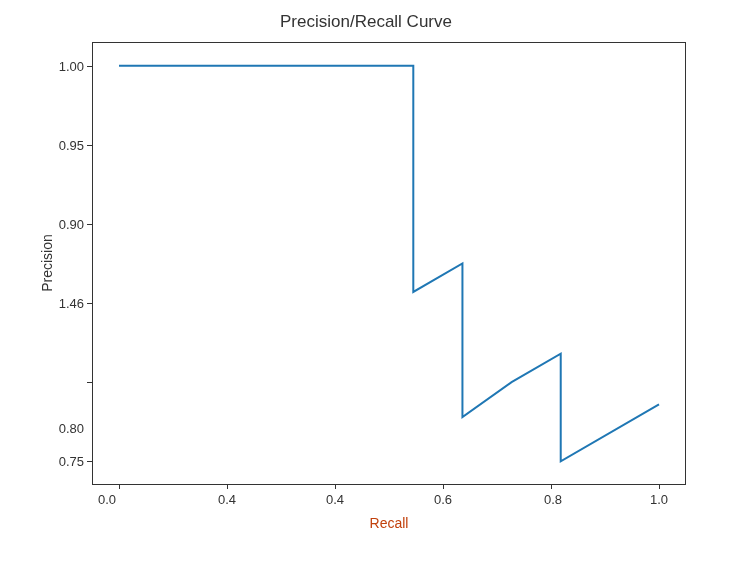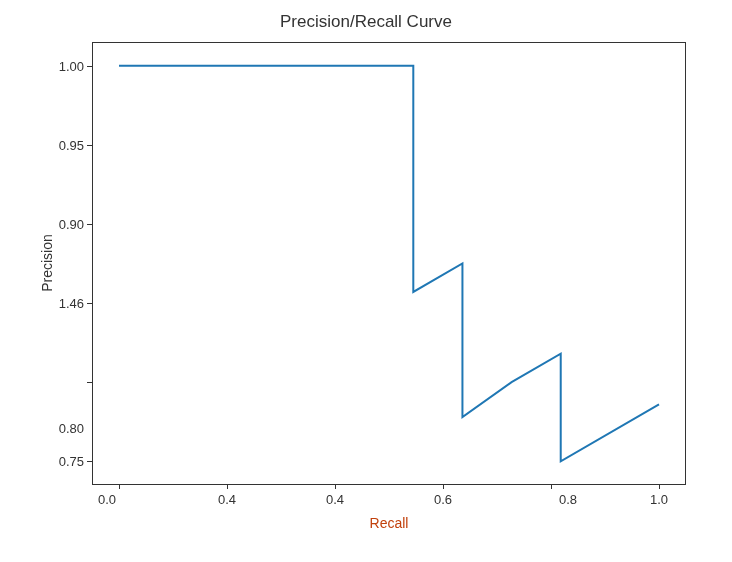--- a/index.html
+++ b/index.html
@@ -105,21 +105,21 @@
     </svg>
   <div id="ticks">
       <div class="xtick" style="left: 107px;">0.0</div>
       <div class="tickmark-x" style="left: 119px;"></div>
       <div class="xtick" style="left: 227px;">0.4</div>
       <div class="tickmark-x" style="left: 227px;"></div>
       <div class="xtick" style="left: 335px;">0.4</div>
       <div class="tickmark-x" style="left: 335px;"></div>
       <div class="xtick" style="left: 443px;">0.6</div>
       <div class="tickmark-x" style="left: 443px;"></div>
-      <div class="xtick" style="left: 568px; text-align: right;">0.8</div>
+      <div class="xtick" style="left: 553px; text-align: right;">0.8</div>
       <div class="tickmark-x" style="left: 551px;"></div>
       <div class="xtick" style="left: 659px;">1.0</div>
       <div class="tickmark-x" style="left: 659px;"></div>
       <div class="ytick" style="left: 36px; top: 461.268px;">0.75</div>
       <div class="tickmark-y" style="top: 461.268px;"></div>
       <div class="ytick" style="left: 36px; top: 382.161px; margin-top: 46px;">0.80</div>
       <div class="tickmark-y" style="top: 382.161px;"></div>
       <div class="ytick" style="left: 36px; top: 303.054px;">1.46</div>
       <div class="tickmark-y" style="top: 303.054px;"></div>
       <div class="ytick" style="left: 36px; top: 223.946px;">0.90</div>

